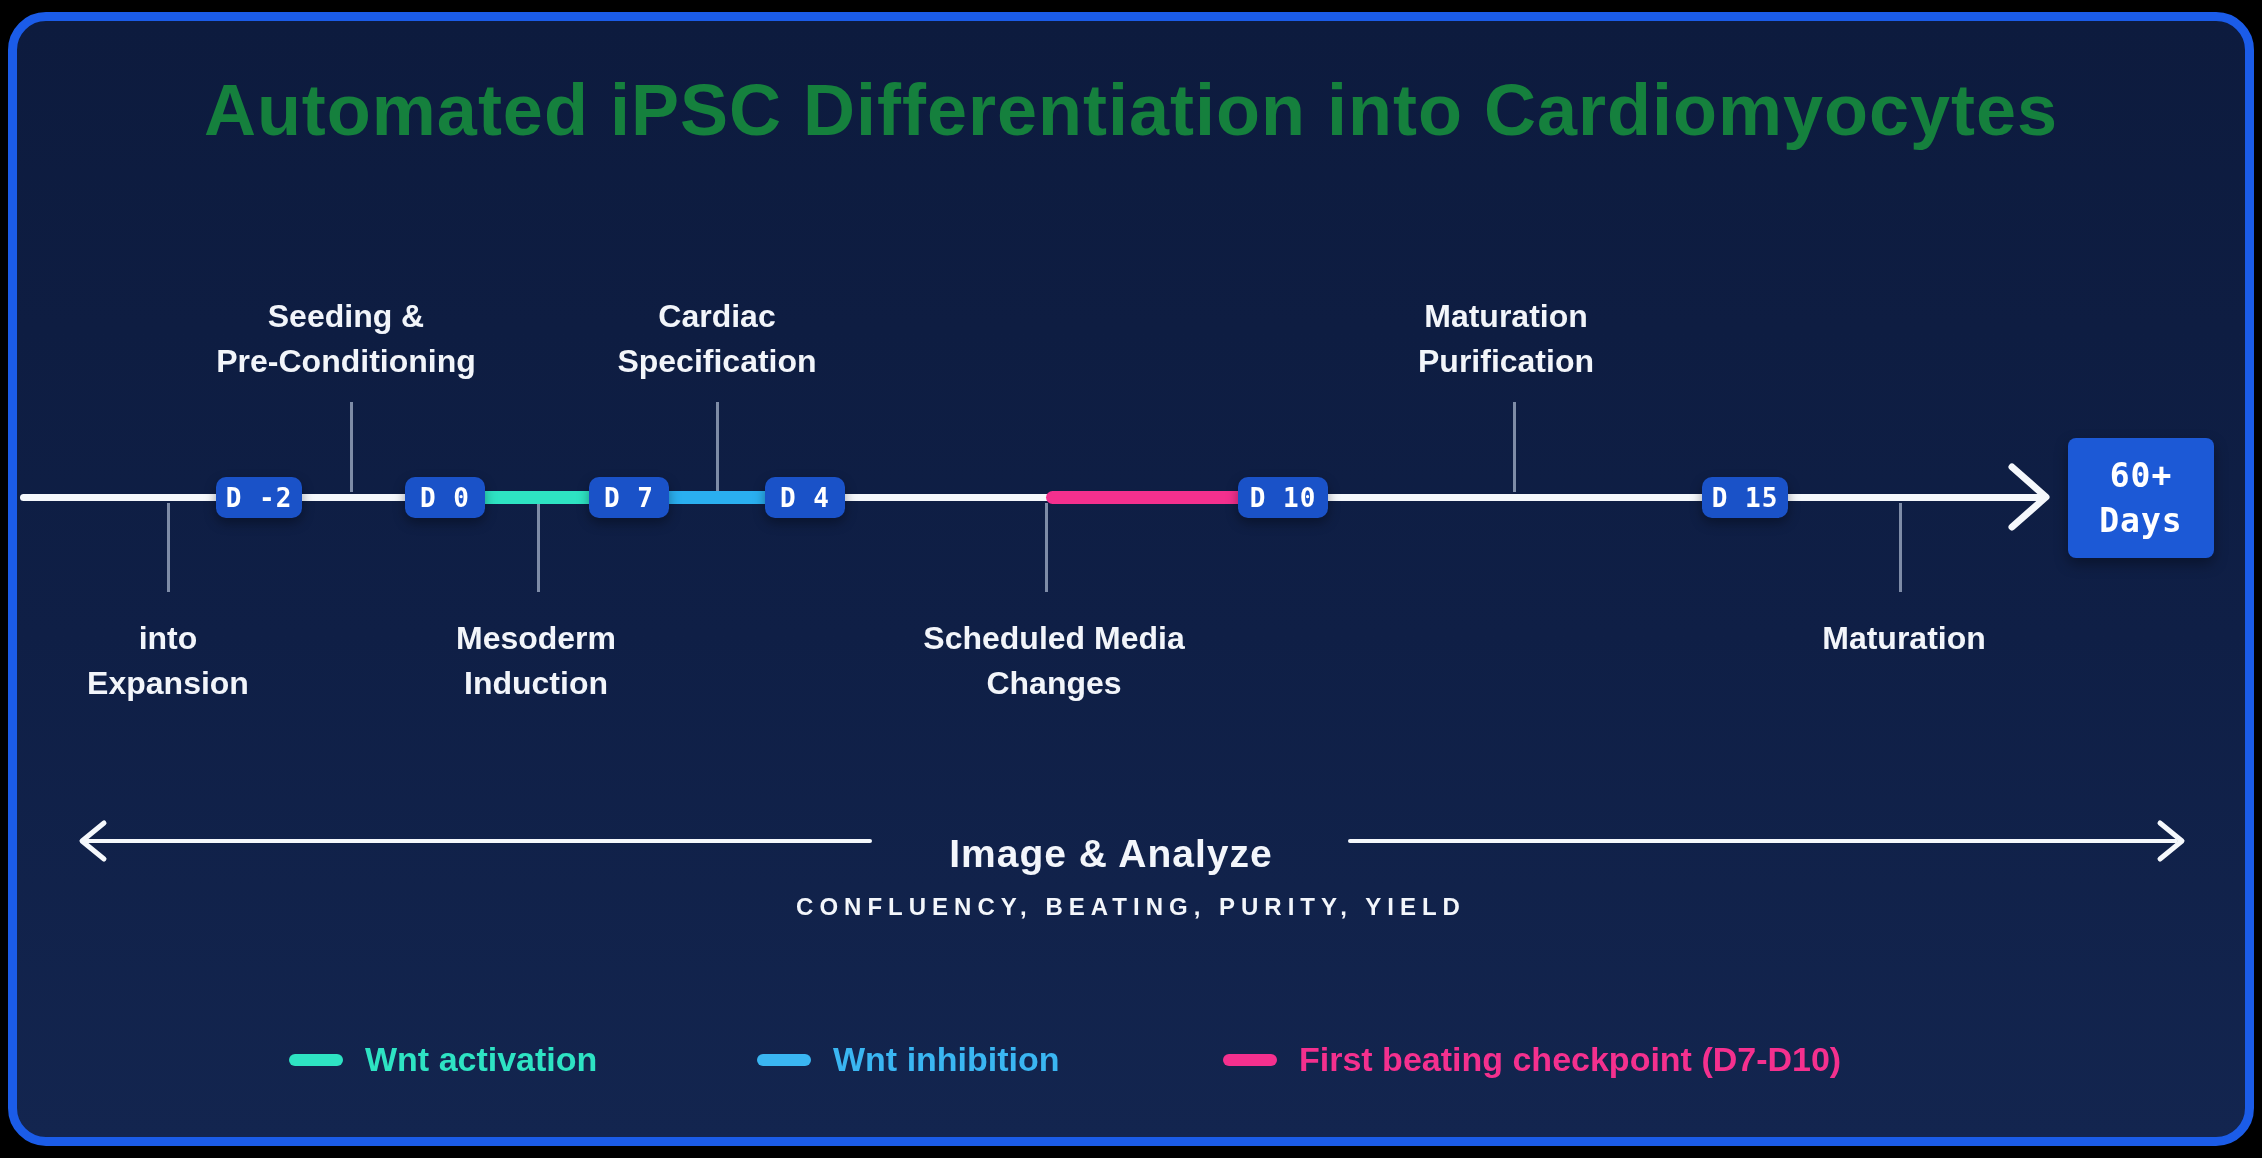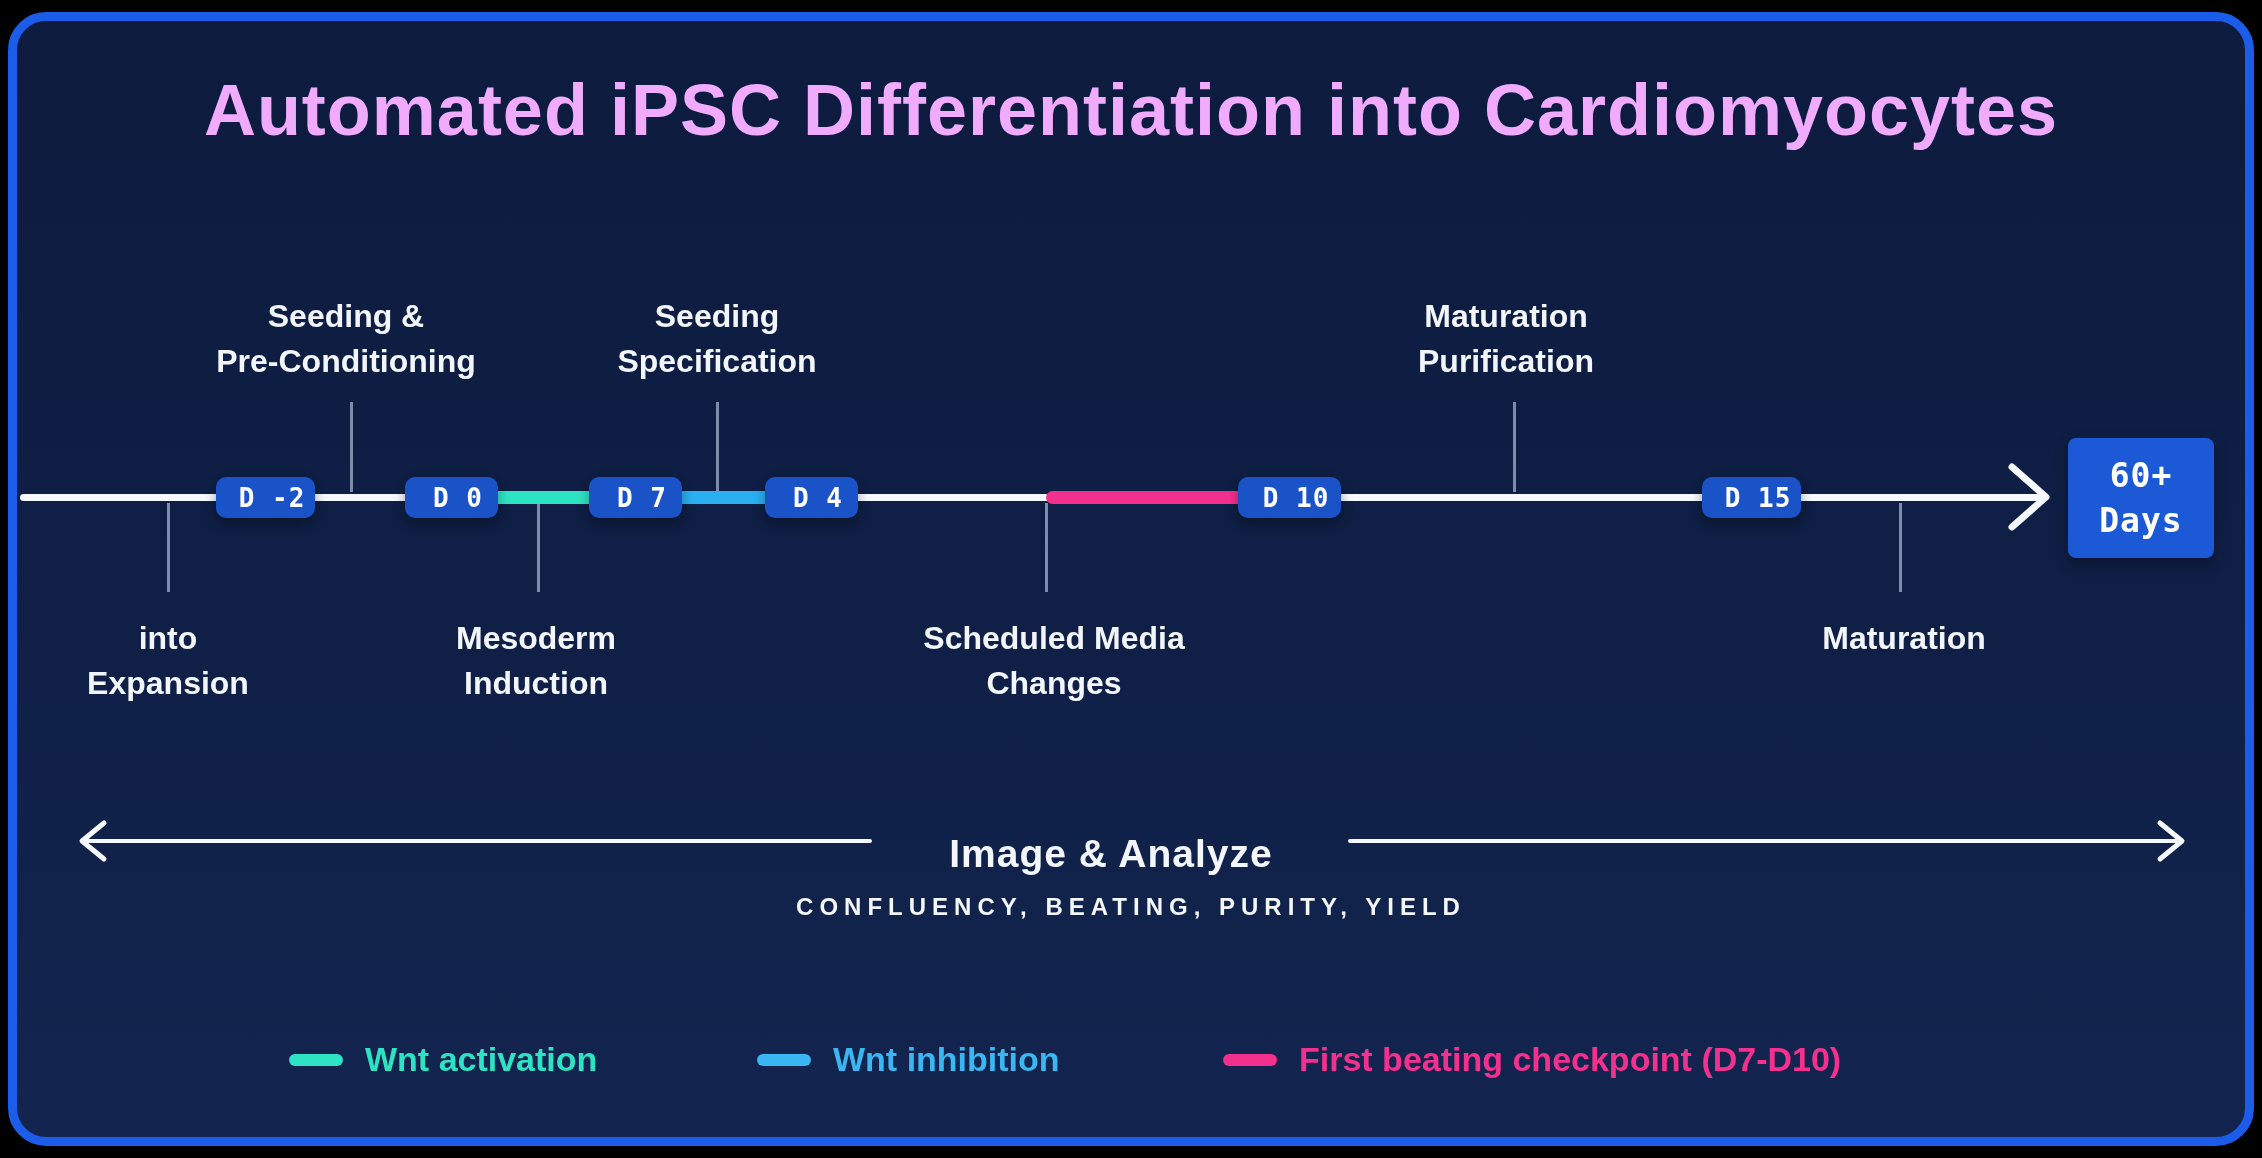--- a/index.html
+++ b/index.html
@@ -15,35 +15,34 @@
     position:absolute;left:8px;top:12px;width:2246px;height:1134px;
     box-sizing:border-box;
     border:9px solid #1b5ce8;
     border-radius:38px;
     background:linear-gradient(180deg,#0d1b3e 0%, #0f1f46 55%, #13254f 100%);
   }
   .title{
     position:absolute;left:0;top:68px;width:2262px;
     margin:0;text-align:center;
     font-size:72px;font-weight:600;letter-spacing:1px;
-    color:#f0abfc;line-height:84px;
+    color:#15803d;line-height:84px;
   }
   
   .tl-line{position:absolute;left:20px;top:494px;width:2022px;height:7px;background:#f5f8fc;border-radius:4px;}
   .seg{position:absolute;top:491px;height:13px;border-radius:7px;}
   .seg.teal{left:455px;width:150px;}
   .seg.blue{left:645px;width:150px;}
   .seg.pink{left:1046px;width:216px;}
   .badge{
     position:absolute;top:477px;height:41px;
     background:#1a52c8;border-radius:10px;
     color:#fff;display:flex;align-items:center;justify-content:center;
     font-family:"DejaVu Sans Mono", monospace;font-weight:bold;font-size:26px;letter-spacing:1px;
     box-shadow:0 5px 12px rgba(0,0,0,.35);
-    padding-left:13px;
   }
   .conn{position:absolute;width:3px;background:rgba(196,208,228,.62);}
   .conn.up{top:402px;height:90px;}
   .conn.down{top:503px;height:89px;}
   .phase{
     position:absolute;transform:translateX(-50%);
     text-align:center;color:#f2f5fa;
     font-size:32px;font-weight:700;line-height:45px;white-space:nowrap;
   }
   .phase.above{top:294px;}
@@ -92,21 +91,21 @@
   <div class="conn down" style="left:167px"></div>
   <div class="conn down" style="left:537px"></div>
   <div class="conn down" style="left:1045px"></div>
   <div class="conn down" style="left:1899px"></div>
 
   <div class="phase above" style="left:346px">
     <span>Seeding &amp;</span>
     <span>Pre-Conditioning</span>
   </div>
   <div class="phase above" style="left:717px">
-    <span>Seeding</span>
+    <span>Cardiac</span>
     <span>Specification</span>
   </div>
   <div class="phase above" style="left:1506px">
     <span>Maturation</span>
     <span>Purification</span>
   </div>
 
   <div class="phase below" style="left:168px">
     <span>into</span>
     <span>Expansion</span>

